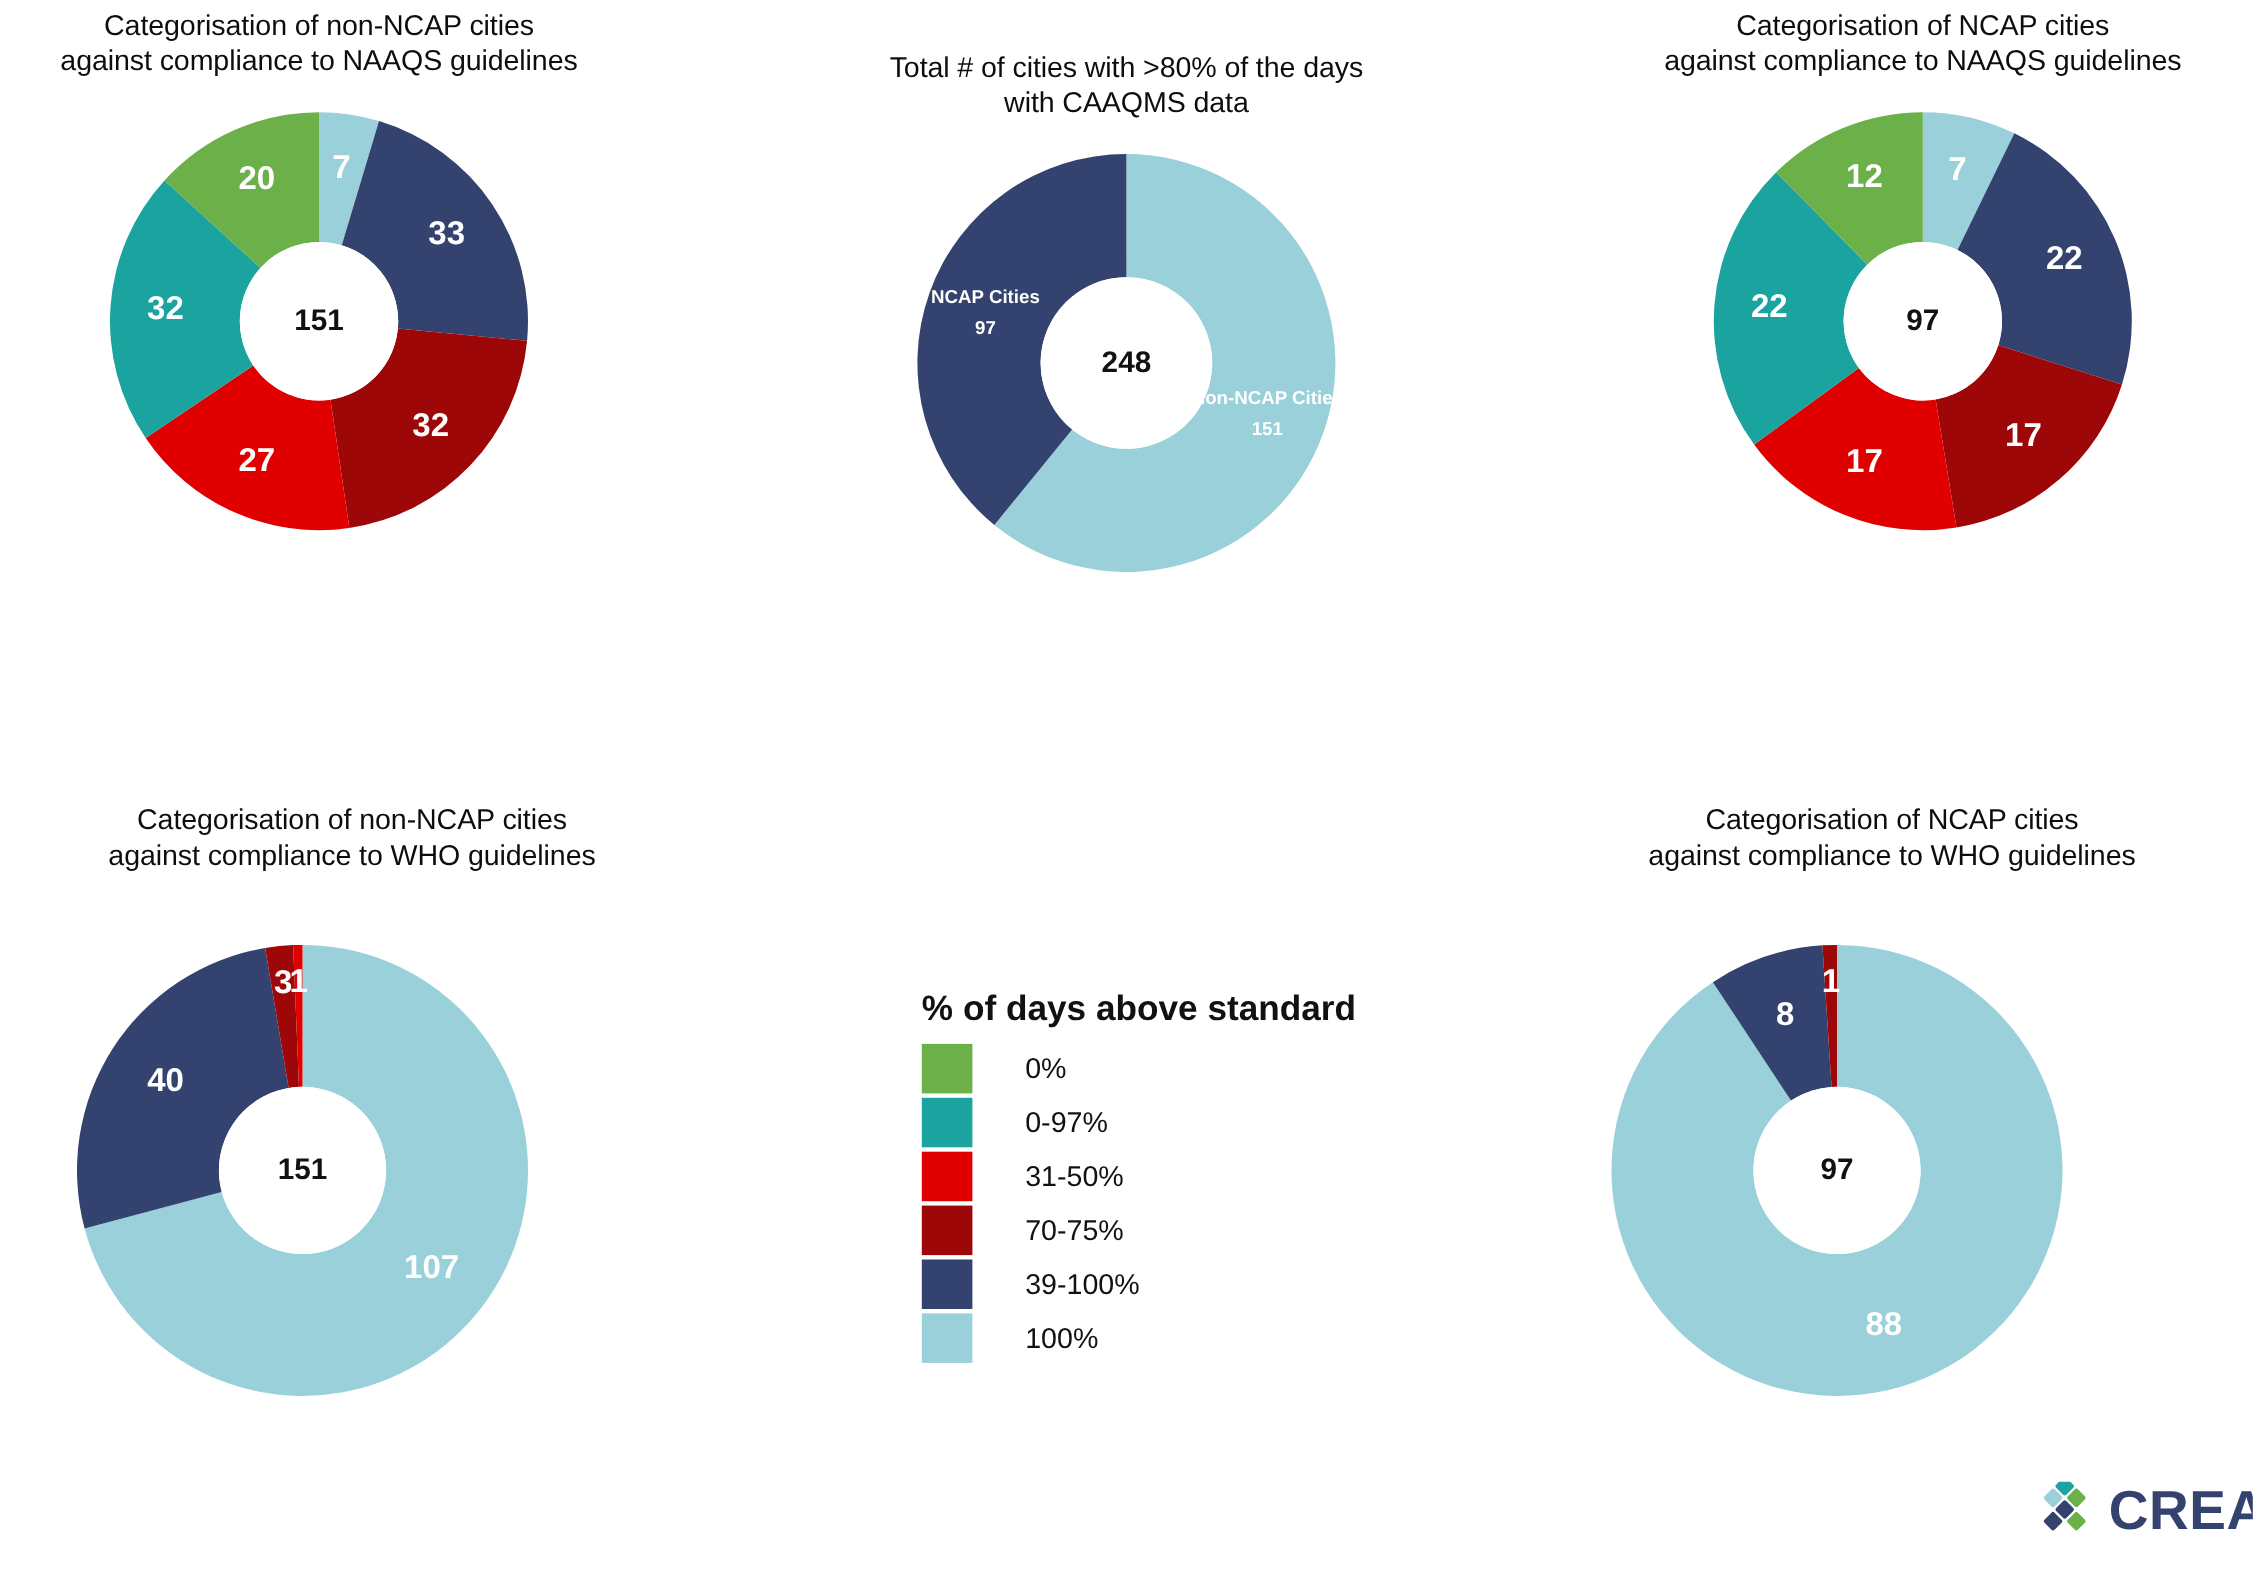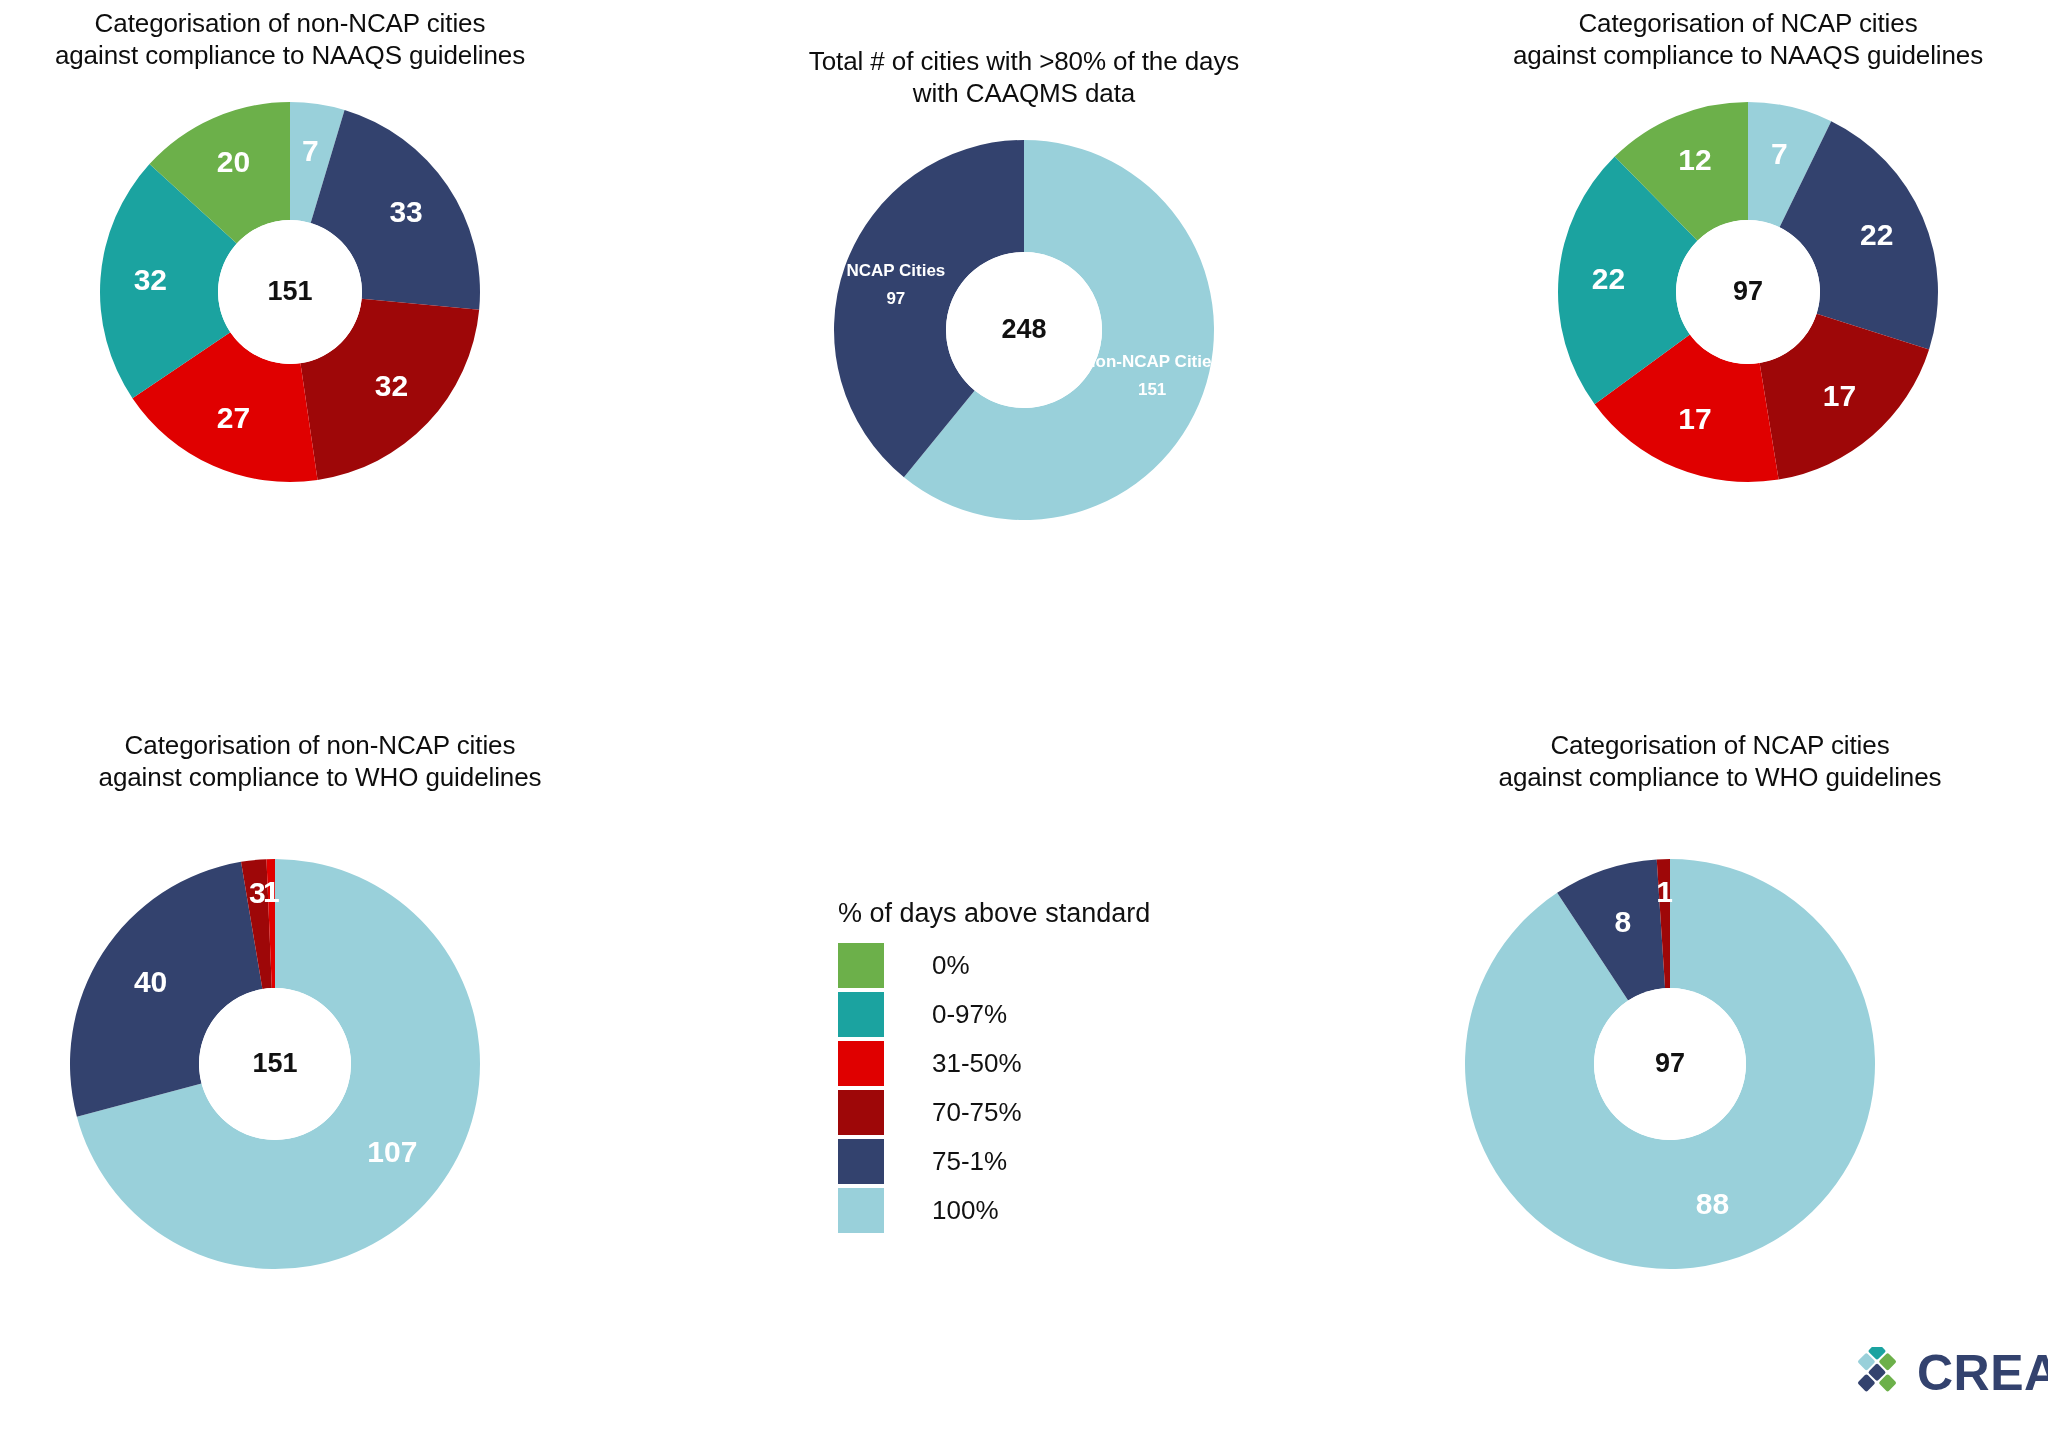--- a/index.html
+++ b/index.html
@@ -18,25 +18,25 @@
     line-height:1.22;
     color:#0d0d0d;
     letter-spacing:-0.1px;
   }
   .donut-wrap{position:relative;}
   .donut-svg{display:block;}
 
   
   #legend{position:absolute;left:838px;top:898px;}
   #legend .legend-title{
-    font-size:27px;
+    font-size:32px;
     color:#111;
     margin-bottom:12px;
     white-space:nowrap;
-    font-weight:normal;
+    font-weight:bold;
   }
   #legend .legend-row{
     display:flex;align-items:center;
     height:49px;
   }
   #legend .swatch{
     width:46px;height:45px;
     flex:0 0 auto;
   }
   #legend .legend-label{
@@ -200,21 +200,21 @@
       <div class="legend-row">
         <div class="swatch" style="background: rgb(224, 0, 0);"></div>
         <div class="legend-label">31-50%</div>
       </div>
       <div class="legend-row">
         <div class="swatch" style="background: rgb(158, 7, 8);"></div>
         <div class="legend-label">70-75%</div>
       </div>
       <div class="legend-row">
         <div class="swatch" style="background: rgb(51, 66, 110);"></div>
-        <div class="legend-label">75-1%</div>
+        <div class="legend-label">39-100%</div>
       </div>
       <div class="legend-row">
         <div class="swatch" style="background: rgb(153, 208, 218);"></div>
         <div class="legend-label">100%</div>
       </div>
     </div>
 </div>
 
 <div id="crea-logo">
   <svg class="mark" viewBox="0 0 52 52">

